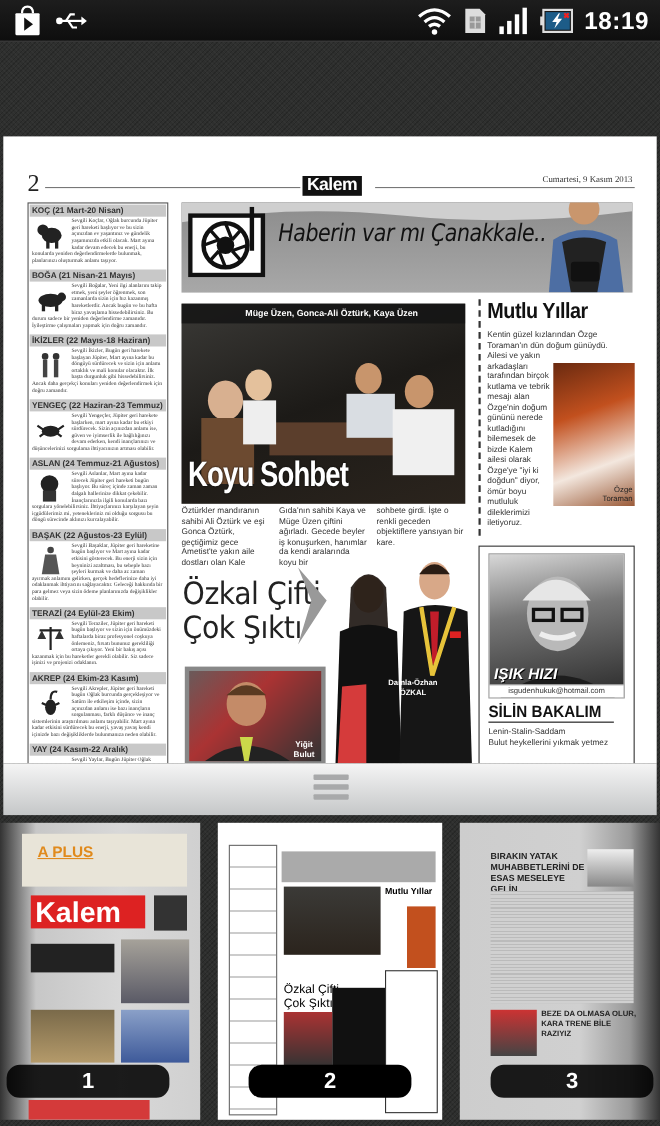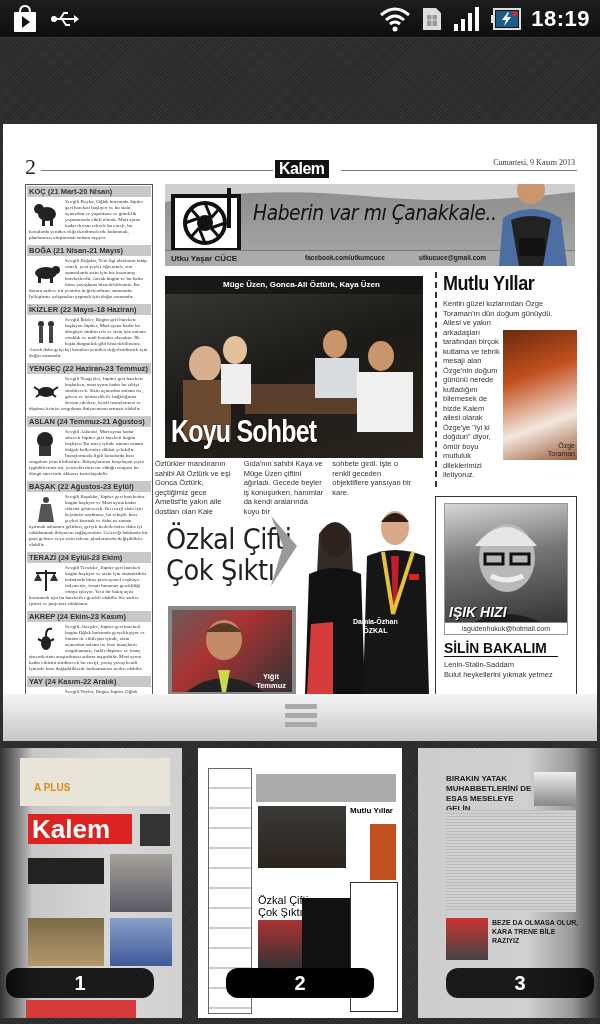--- a/index.html
+++ b/index.html
@@ -71,21 +71,21 @@
   }
   .main-caption-top {
     position: absolute; left: 0; top: 0; width: 100%; height: 18px; background: rgba(20,20,20,0.85);
     color: #fff; font-size: 8px; font-weight: bold; text-align: center; line-height: 18px; padding-left: 15px;
   }
   .main-headline {
     position: absolute; left: 6px; bottom: 8px; color: #fff; font-weight: bold; font-size: 32px;
     font-family: "Liberation Sans", sans-serif; transform: scaleX(0.78); transform-origin: left; letter-spacing: -1px;
     text-shadow: 0 0 2px #000;
   }
-  .main-body { position: absolute; left: 152px; top: 335px; width: 258px; height: 60px; display: flex; gap: 8px; }
+  .main-body { position: absolute; left: 162px; top: 335px; width: 258px; height: 60px; display: flex; gap: 8px; }
   .main-body div { flex: 1; font-size: 7.5px; line-height: 9.5px; color: #333; }
 
   
   .ozkal-title { position: absolute; left: 163px; top: 400px; font-family: "DejaVu Sans", sans-serif; font-size: 28px; line-height: 31px; color: #222; letter-spacing: -0.5px; transform: scaleX(0.92); transform-origin: left; }
   .ozkal-couple { position: absolute; left: 290px; top: 380px; width: 142px; height: 190px; }
   .ozkal-caption { position: absolute; left: 350px; top: 493px; color: #fff; font-size: 7px; font-weight: bold; text-align: center; line-height: 9px; }
   .yigit { position: absolute; left: 165px; top: 482px; width: 128px; height: 90px; background: #888; padding: 4px; }
   .yigit-inner { position: relative; width: 100%; height: 100%; background: linear-gradient(135deg, #6a5a5a 0%, #a33 40%, #333 100%); overflow: hidden; }
   .yigit-caption { position: absolute; right: 6px; bottom: 2px; color: #fff; font-size: 7.5px; font-weight: bold; text-align: center; line-height: 9px; }
 
@@ -293,25 +293,20 @@
     <div class="banner-logo">
       <svg width="72" height="64" viewBox="0 0 72 64">
           <rect x="2" y="8" width="66" height="54" fill="#fff" stroke="#111" stroke-width="4"></rect>
           <circle cx="34" cy="35" r="20" fill="#fff" stroke="#111" stroke-width="4"></circle>
           <circle cx="34" cy="35" r="8" fill="#111"></circle>
           <path d="M34 15 L40 30 M54 35 L40 40 M34 55 L28 40 M14 35 L28 30 M48 21 L40 30 M20 49 L28 40 M48 49 L40 40 M20 21 L28 30" stroke="#111" stroke-width="3"></path>
           <line x1="58" y1="0" x2="58" y2="40" stroke="#111" stroke-width="4"></line>
         </svg>
     </div>
     <div class="banner-title">Haberin var mı Çanakkale..</div>
-    <div class="banner-footer">
-      <span style="left:6px;">Utku Yaşar CÜCE</span>
-      <span style="left:140px; font-size:6.5px;">facebook.com/utkumcuce</span>
-      <span style="left:254px; font-size:6.5px;">utkucuce@gmail.com</span>
-    </div>
     <div class="banner-person">
       <svg width="86" height="104" viewBox="0 0 86 104">
           <circle cx="42" cy="28" r="14" fill="#c9966d"></circle>
           <path d="M28 22 Q42 6 56 22" fill="#6a4a2a"></path>
           <path d="M10 104 L14 56 Q42 38 72 56 L78 104 Z" fill="#4d6ea3"></path>
           <path d="M22 58 L30 104 L54 104 L62 58 Q42 50 22 58 Z" fill="#222"></path>
           <rect x="30" y="76" width="26" height="18" rx="3" fill="#111"></rect>
         </svg>
     </div>
   </div>
@@ -365,21 +360,21 @@
   <div class="yigit">
     <div class="yigit-inner">
       <svg style="position:absolute;left:0;top:0;" width="120" height="82" viewBox="0 0 120 82">
           <ellipse cx="52" cy="30" rx="18" ry="20" fill="#c48b68"></ellipse>
           <path d="M34 22 Q52 4 70 22" fill="#5a3a22"></path>
           <path d="M14 82 Q52 54 92 82 Z" fill="#222"></path>
           <path d="M46 60 L58 60 L54 82 L50 82 Z" fill="#cbd84a"></path>
         </svg>
       <div class="yigit-caption">
         <div>Yiğit</div>
-        <div>Temmuz</div>
+        <div>Bulut</div>
       </div>
     </div>
   </div>
 
   <div class="mutlu">
     <div class="mutlu-title">Mutlu Yıllar</div>
     <div class="mutlu-lead">Kentin güzel kızlarından Özge Toraman'ın dün doğum günüydü.</div>
     <div class="mutlu-body">Ailesi ve yakın arkadaşları tarafından birçok kutlama ve tebrik mesajı alan Özge'nin doğum gününü nerede kutladığını bilemesek de bizde Kalem ailesi olarak Özge'ye "iyi ki doğdun" diyor, ömür boyu mutluluk dileklerimizi iletiyoruz.</div>
     <div class="ozge-photo">
       <div class="ozge-caption">
@@ -414,21 +409,21 @@
   <div class="handle-bars">
     <div></div>
       <div></div>
       <div></div>
   </div>
 </div>
 
 <div class="thumbs">
   <div class="thumb thumb-1">
     <div class="mini-block" style="left:20px;top:10px;width:150px;height:48px;background:#e8e4d8;"></div>
-    <div class="mini-block" style="left:34px;top:34px;font-size:10px;font-weight:bold;color:#e08a1c;">A PLUS</div>
+    <div class="mini-block" style="left:34px;top:18px;font-size:14px;font-weight:bold;color:#e08a1c;text-decoration:underline;">A PLUS</div>
     <div class="mini-block" style="left:28px;top:66px;width:104px;height:30px;background:#d22;color:#fff;font-weight:bold;font-size:26px;line-height:30px;padding-left:4px;">Kalem</div>
     <div class="mini-block" style="left:140px;top:66px;width:30px;height:32px;background:#333;"></div>
     <div class="mini-block" style="left:28px;top:110px;width:76px;height:26px;background:#222;"></div>
     <div class="mini-block" style="left:110px;top:106px;width:62px;height:58px;background:linear-gradient(#a6a29a,#5a5a66);"></div>
     <div class="mini-block" style="left:28px;top:170px;width:76px;height:48px;background:linear-gradient(#7a6a4a,#b49a6a);"></div>
     <div class="mini-block" style="left:110px;top:170px;width:62px;height:48px;background:linear-gradient(#8aa0c8,#3e5a9a);"></div>
     <div class="mini-block" style="left:26px;top:252px;width:110px;height:18px;background:#d43a3a;"></div>
     <div class="thumb-label" style="left:6px;width:148px;">1</div>
   </div>
   <div class="thumb thumb-2">

